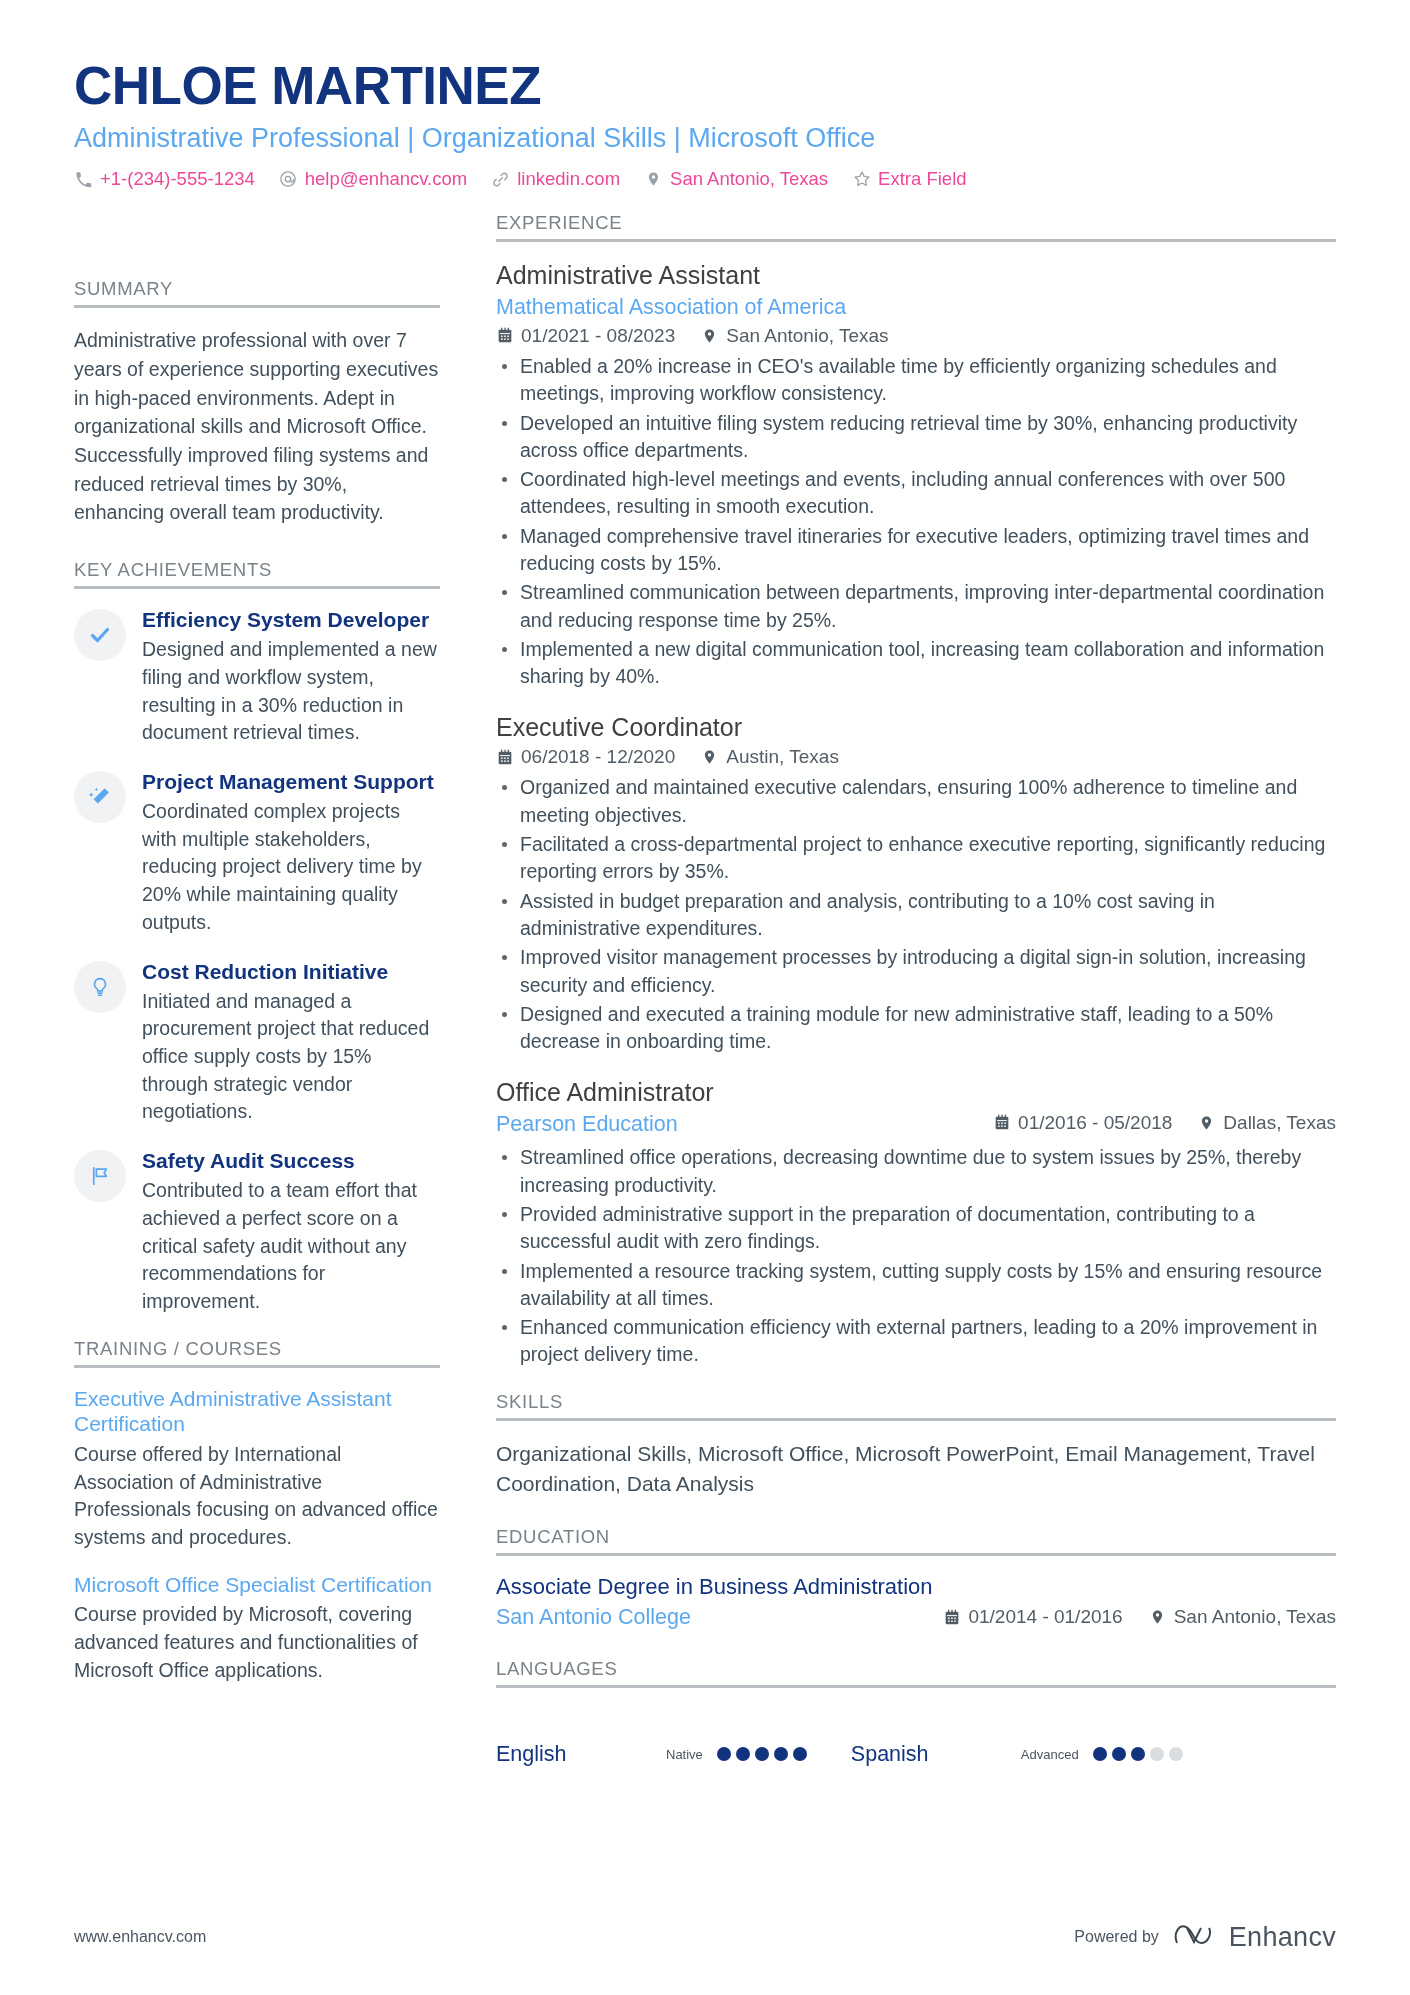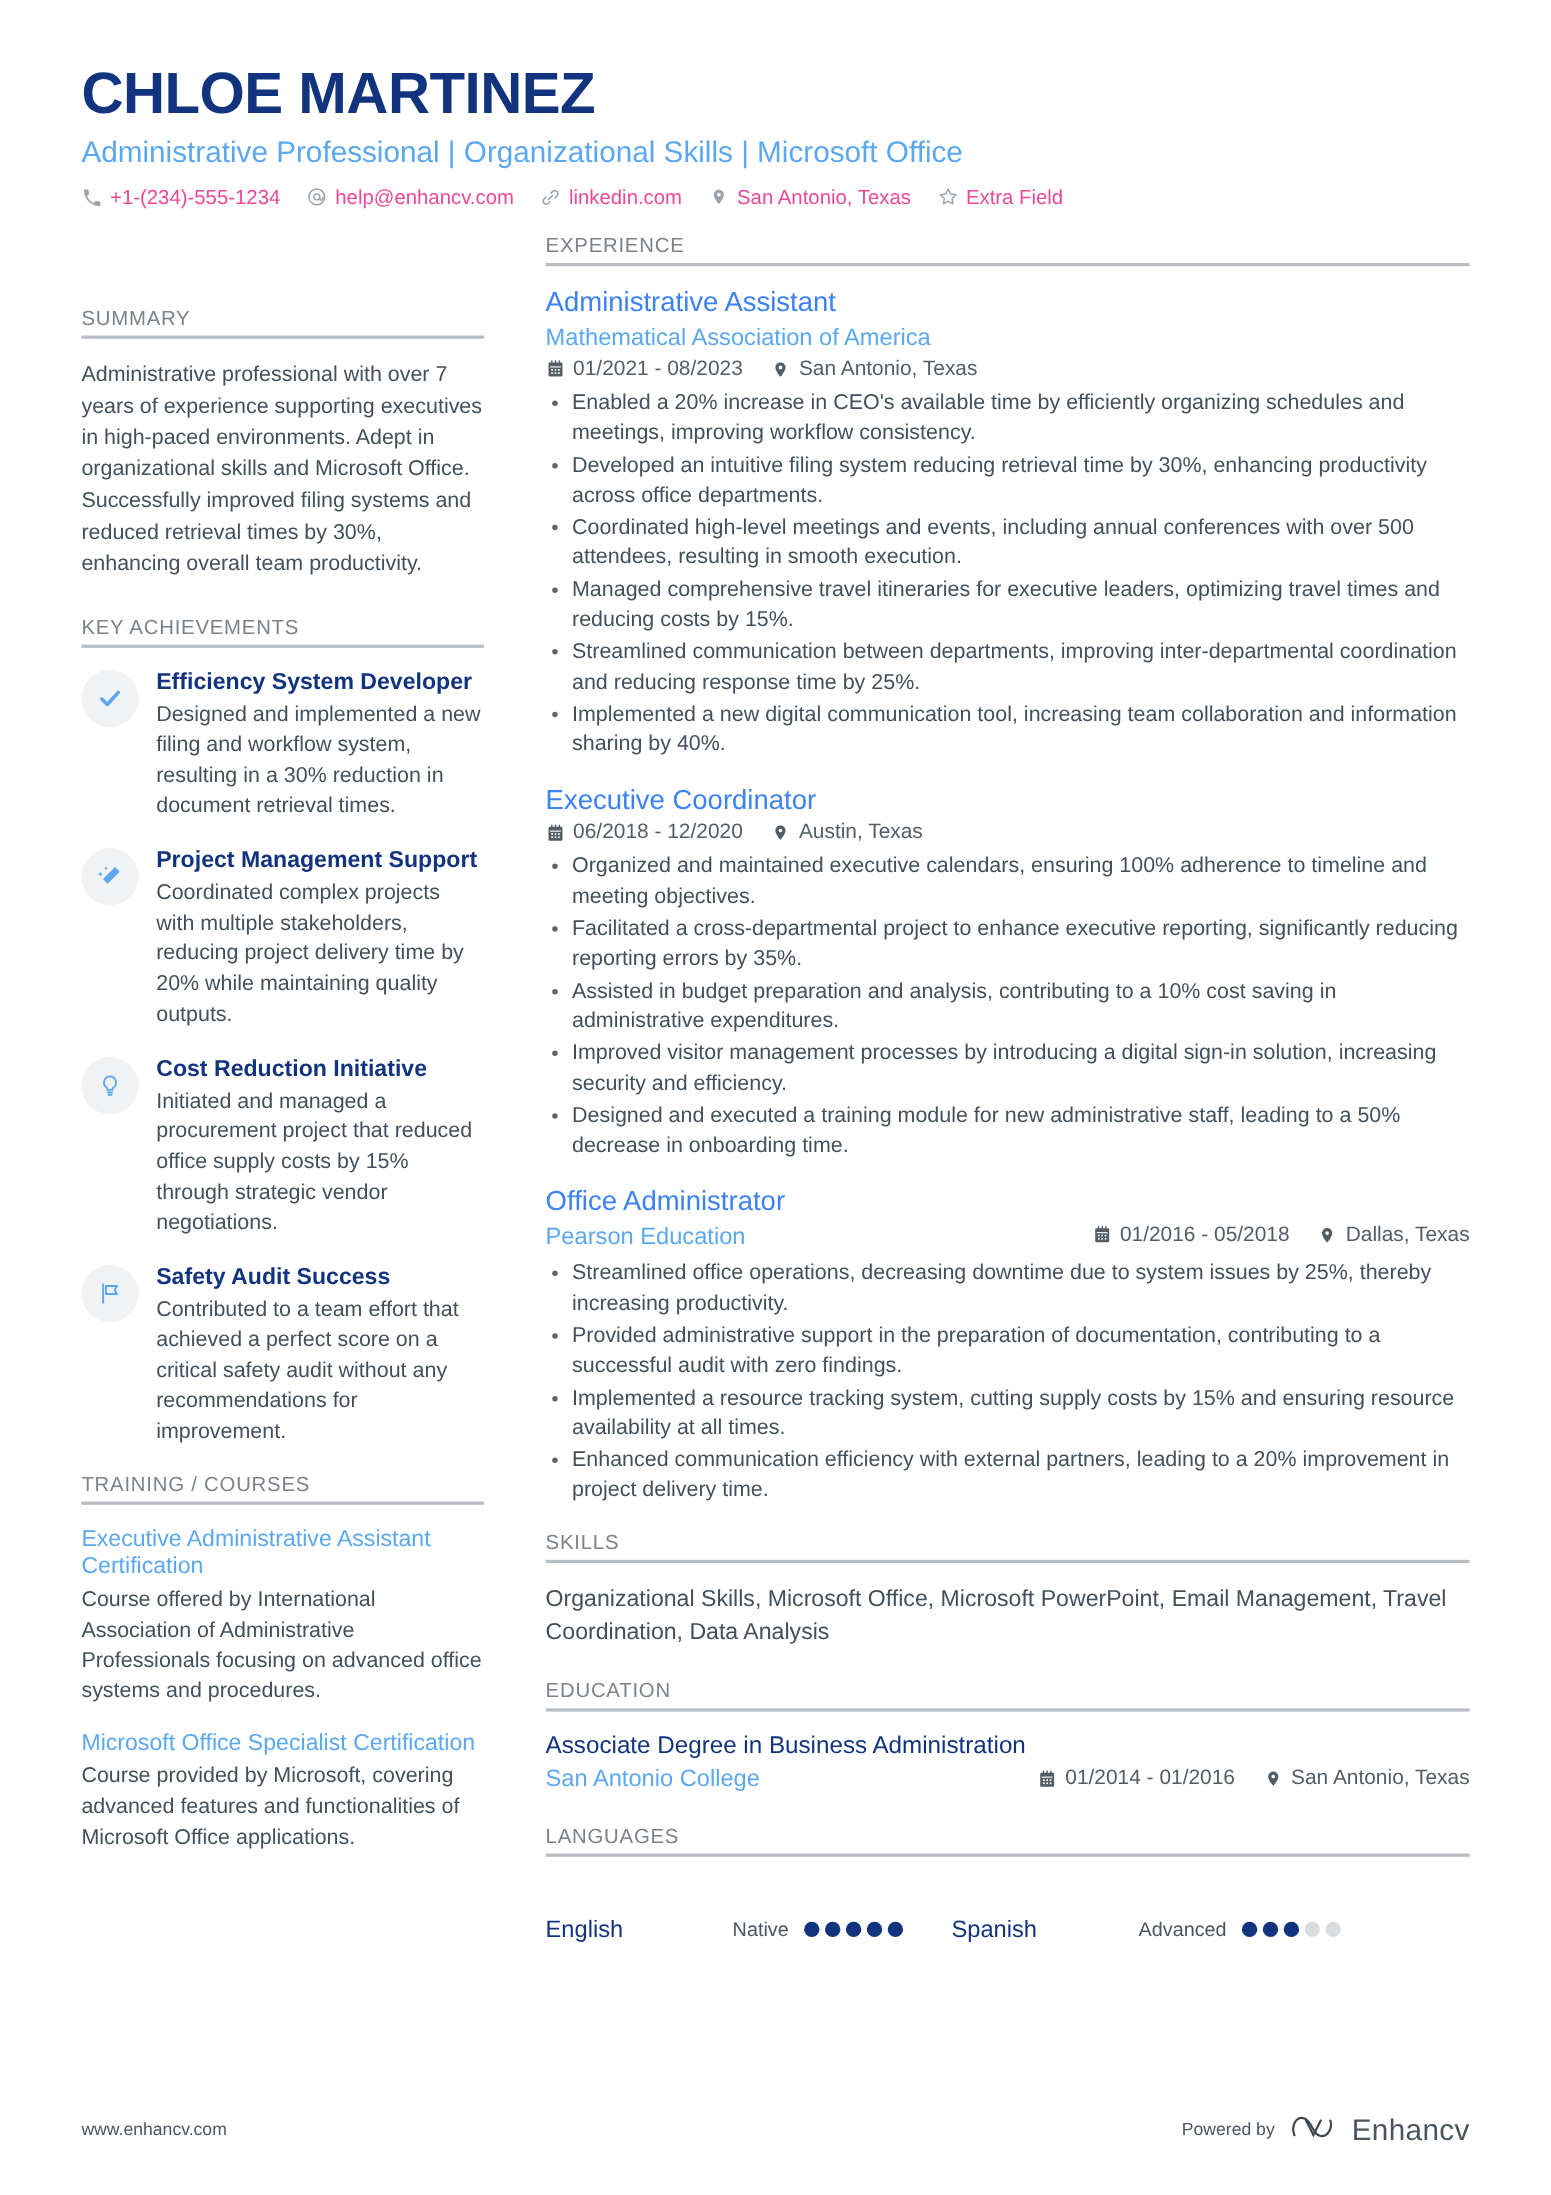--- a/index.html
+++ b/index.html
@@ -146,21 +146,21 @@
   .course-desc {
     font-size: 19.5px;
     line-height: 1.42;
     color: #41505c;
   }
 
   
   .job { margin-bottom: 22px; }
   .job-title {
     font-size: 25px;
-    color: #3b82f6;
+    color: #404040;
     line-height: 1.2;
     margin-bottom: 4px;
   }
   .job-meta-inline {
     display: flex;
     align-items: baseline;
     flex-wrap: wrap;
   }
   .job-company {
     font-size: 21.5px;
@@ -250,21 +250,21 @@
     align-items: center;
     margin-top: 36px;
   }
   .lang-name {
     font-size: 21.5px;
     color: #12337e;
     width: 170px;
     flex: 0 0 170px;
   }
   .lang-level {
-    font-size: 18px;
+    font-size: 13px;
     color: #4a5560;
     margin-right: 14px;
     white-space: nowrap;
   }
   .dots { display: inline-flex; align-items: center; gap: 5px; }
   .dot {
     width: 14px; height: 14px;
     border-radius: 50%;
     background: #dadde0;
     display: block;

